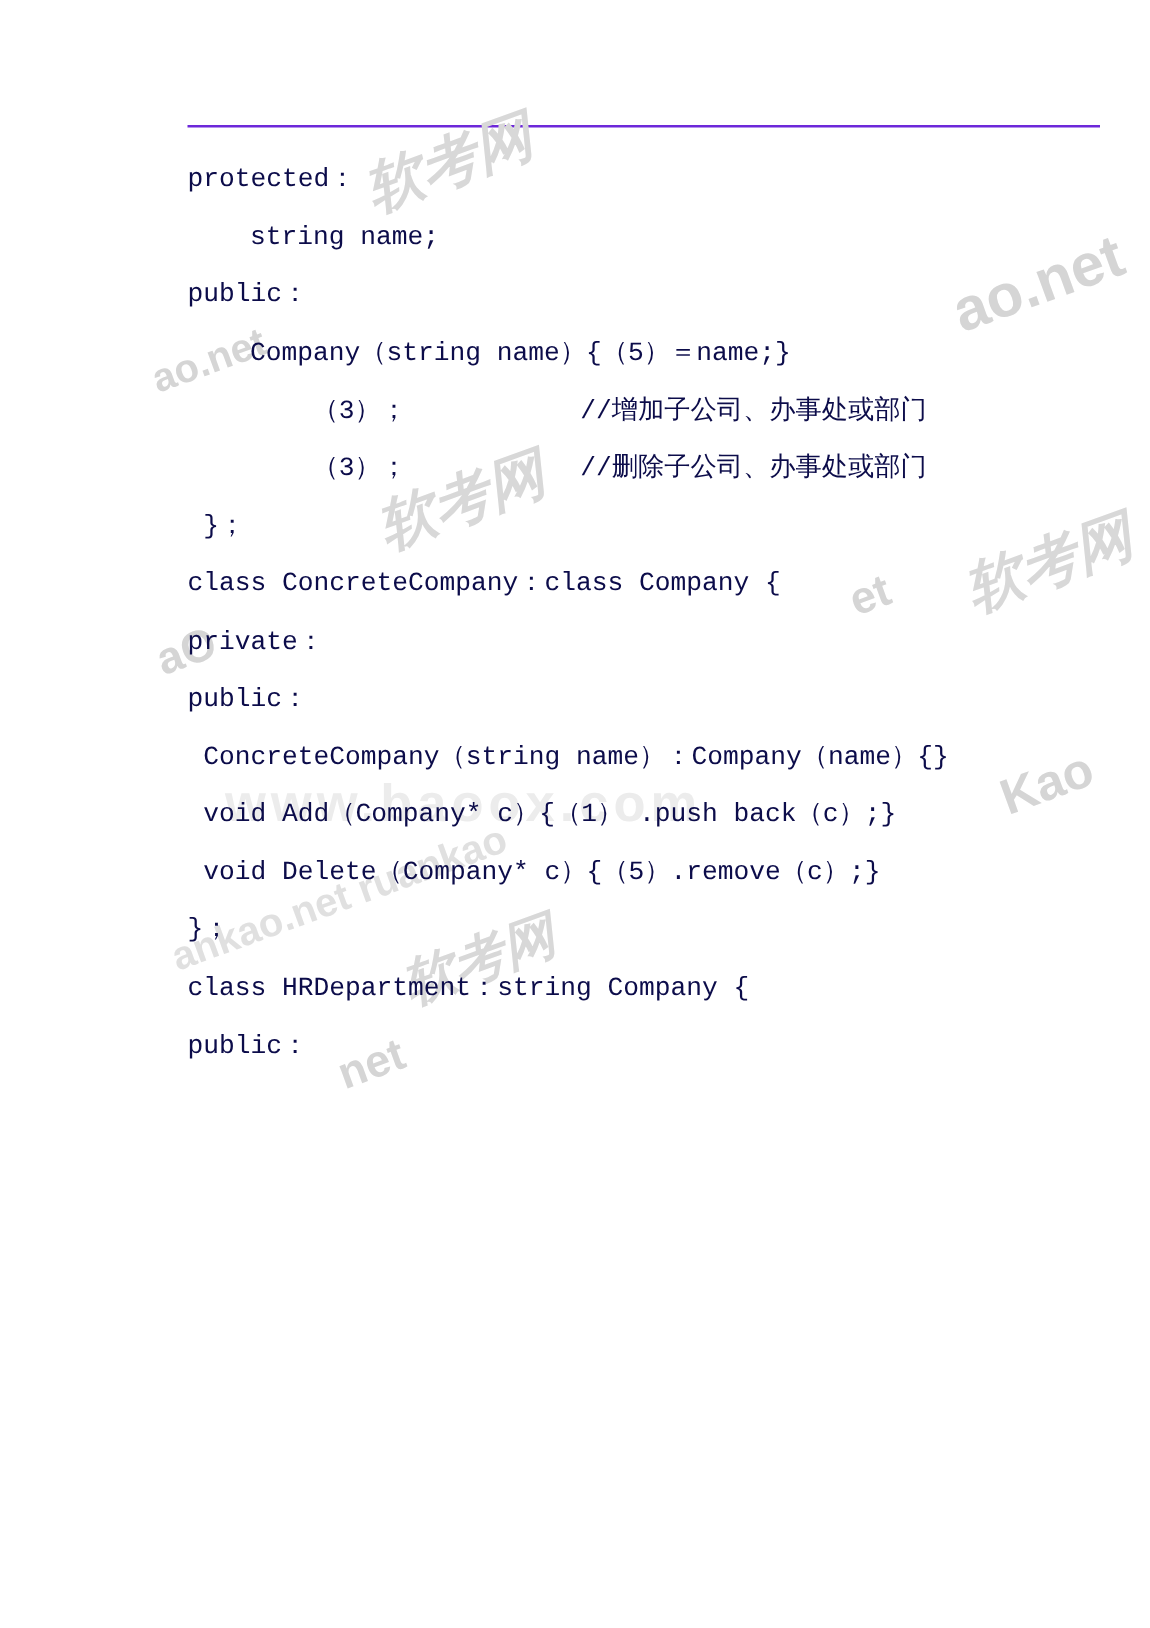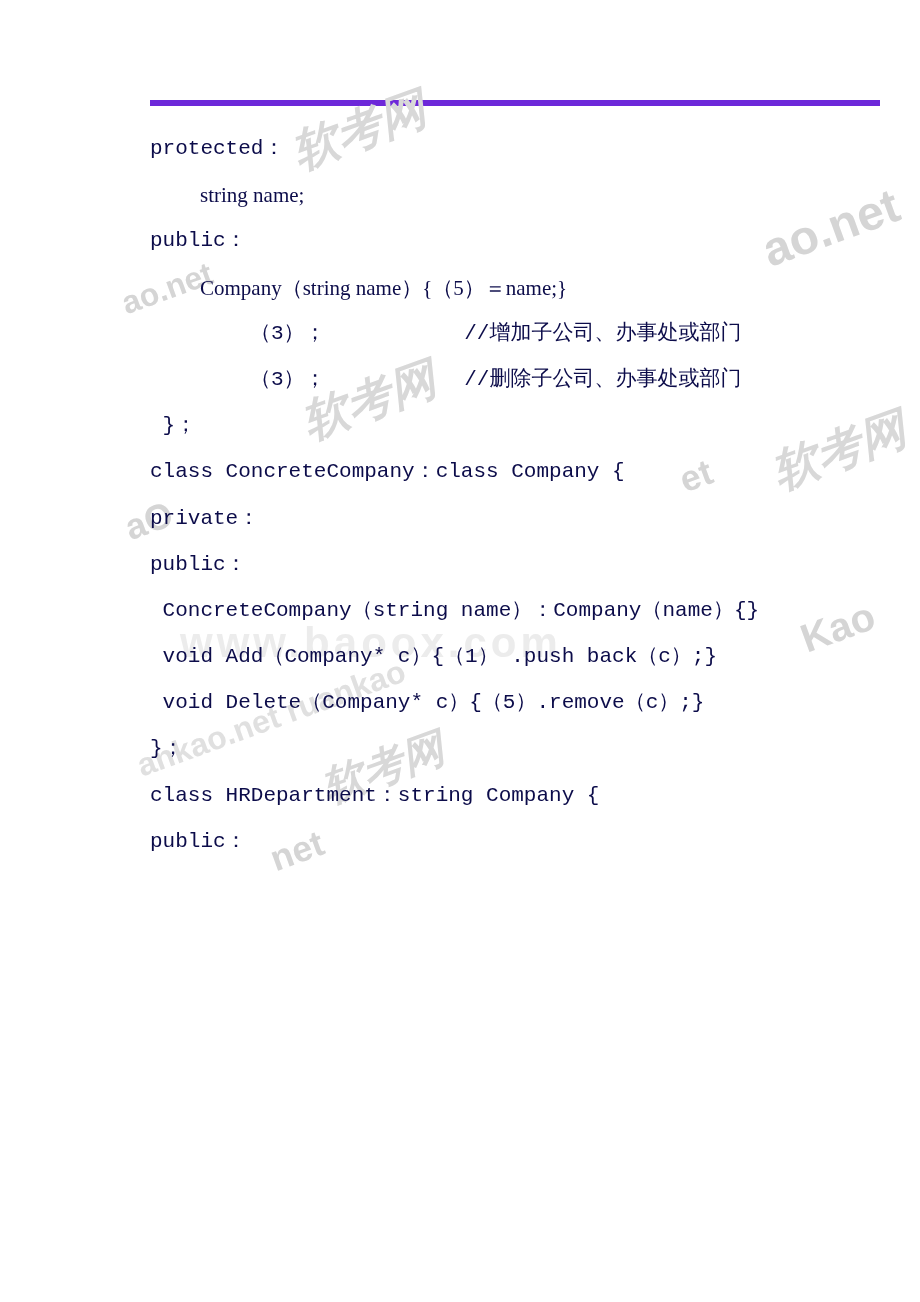--- a/index.html
+++ b/index.html
@@ -19,33 +19,33 @@
       width: 100%;
       height: 100%;
       padding: 0;
       position: relative;
     }
     .content-frame {
       position: absolute;
       top: 100px;
       left: 150px;
       right: 40px;
-      border-top: 6px solid #6d28d9;
+      border-top: 2px solid #6d28d9;
       padding-top: 20px;
     }
     .code-line {
       font-size: 21px;
       color: #0c0c4a;
       line-height: 2.2;
       font-family: "SimSun", "Courier New", monospace;
       white-space: pre;
       position: relative;
       z-index: 2;
     }
-    .indent-1 { padding-left: 50px; font-family: Liberation Serif, serif; }
+    .indent-1 { padding-left: 50px; }
     .indent-2 { padding-left: 100px; }
     .watermark {
       position: absolute;
       color: #d5d5d5;
       font-size: 48px;
       font-weight: bold;
       font-family: Arial, sans-serif;
       transform: rotate(-20deg);
       z-index: 1;
       white-space: nowrap;

